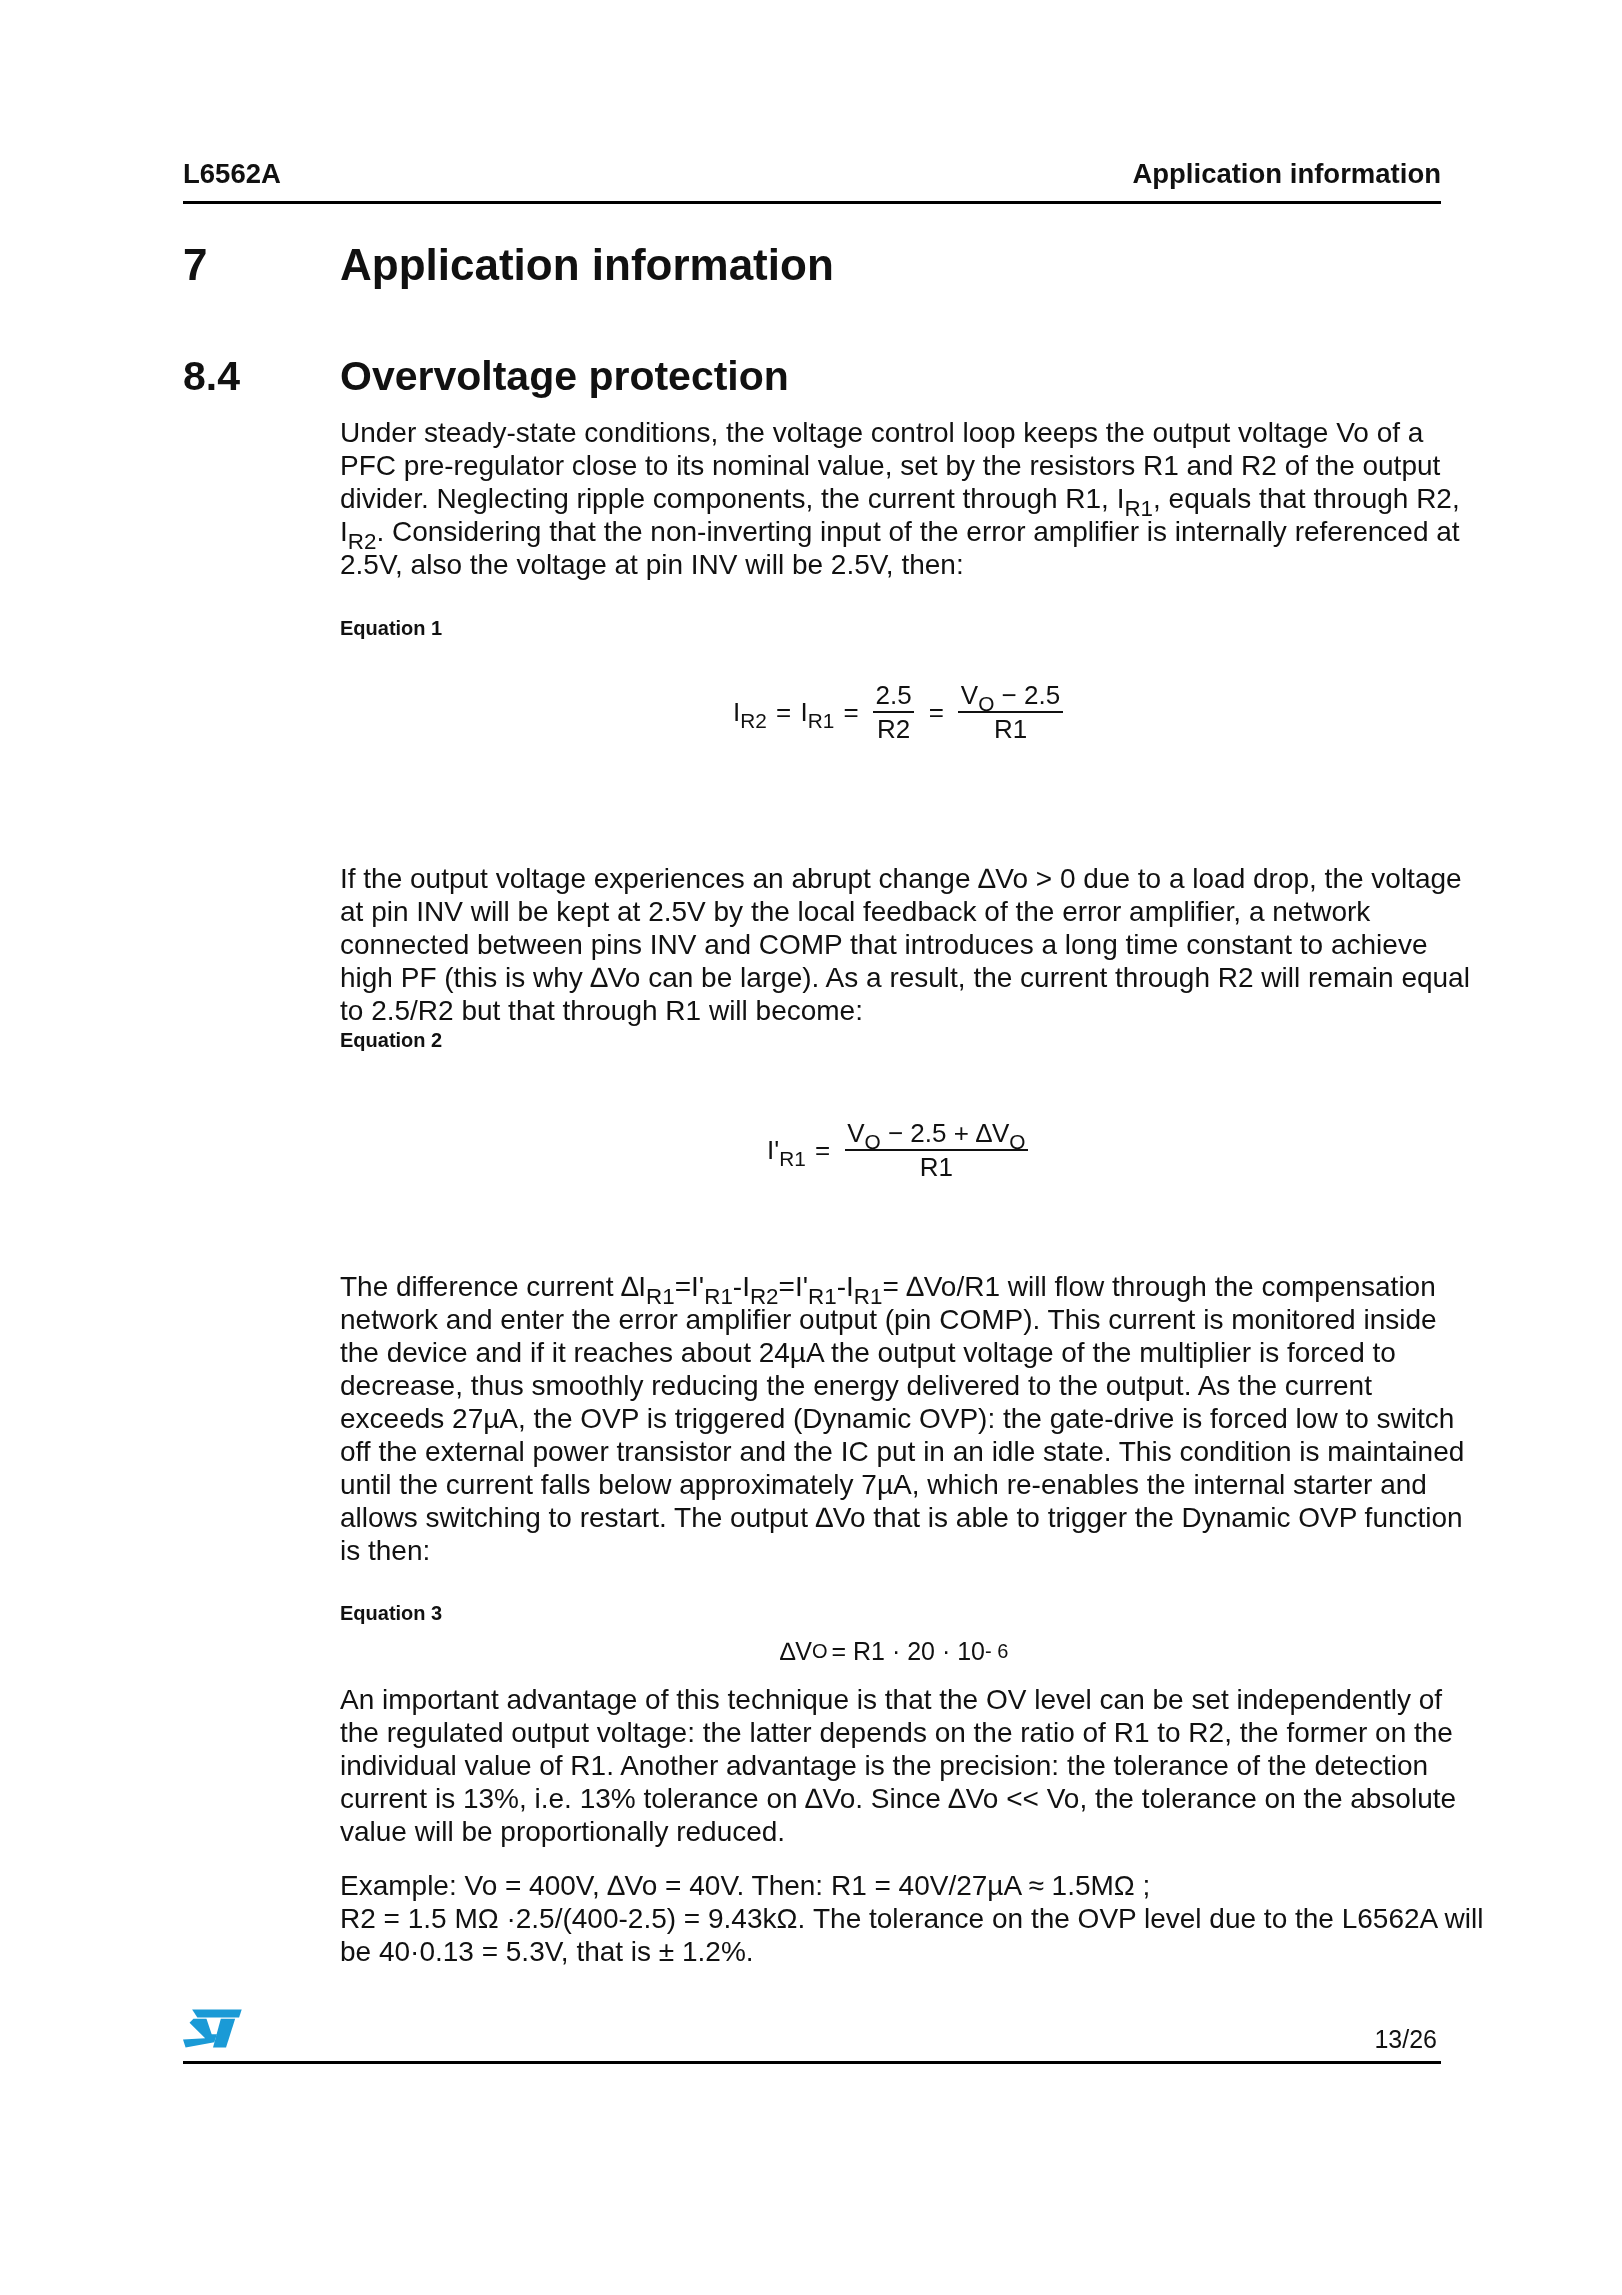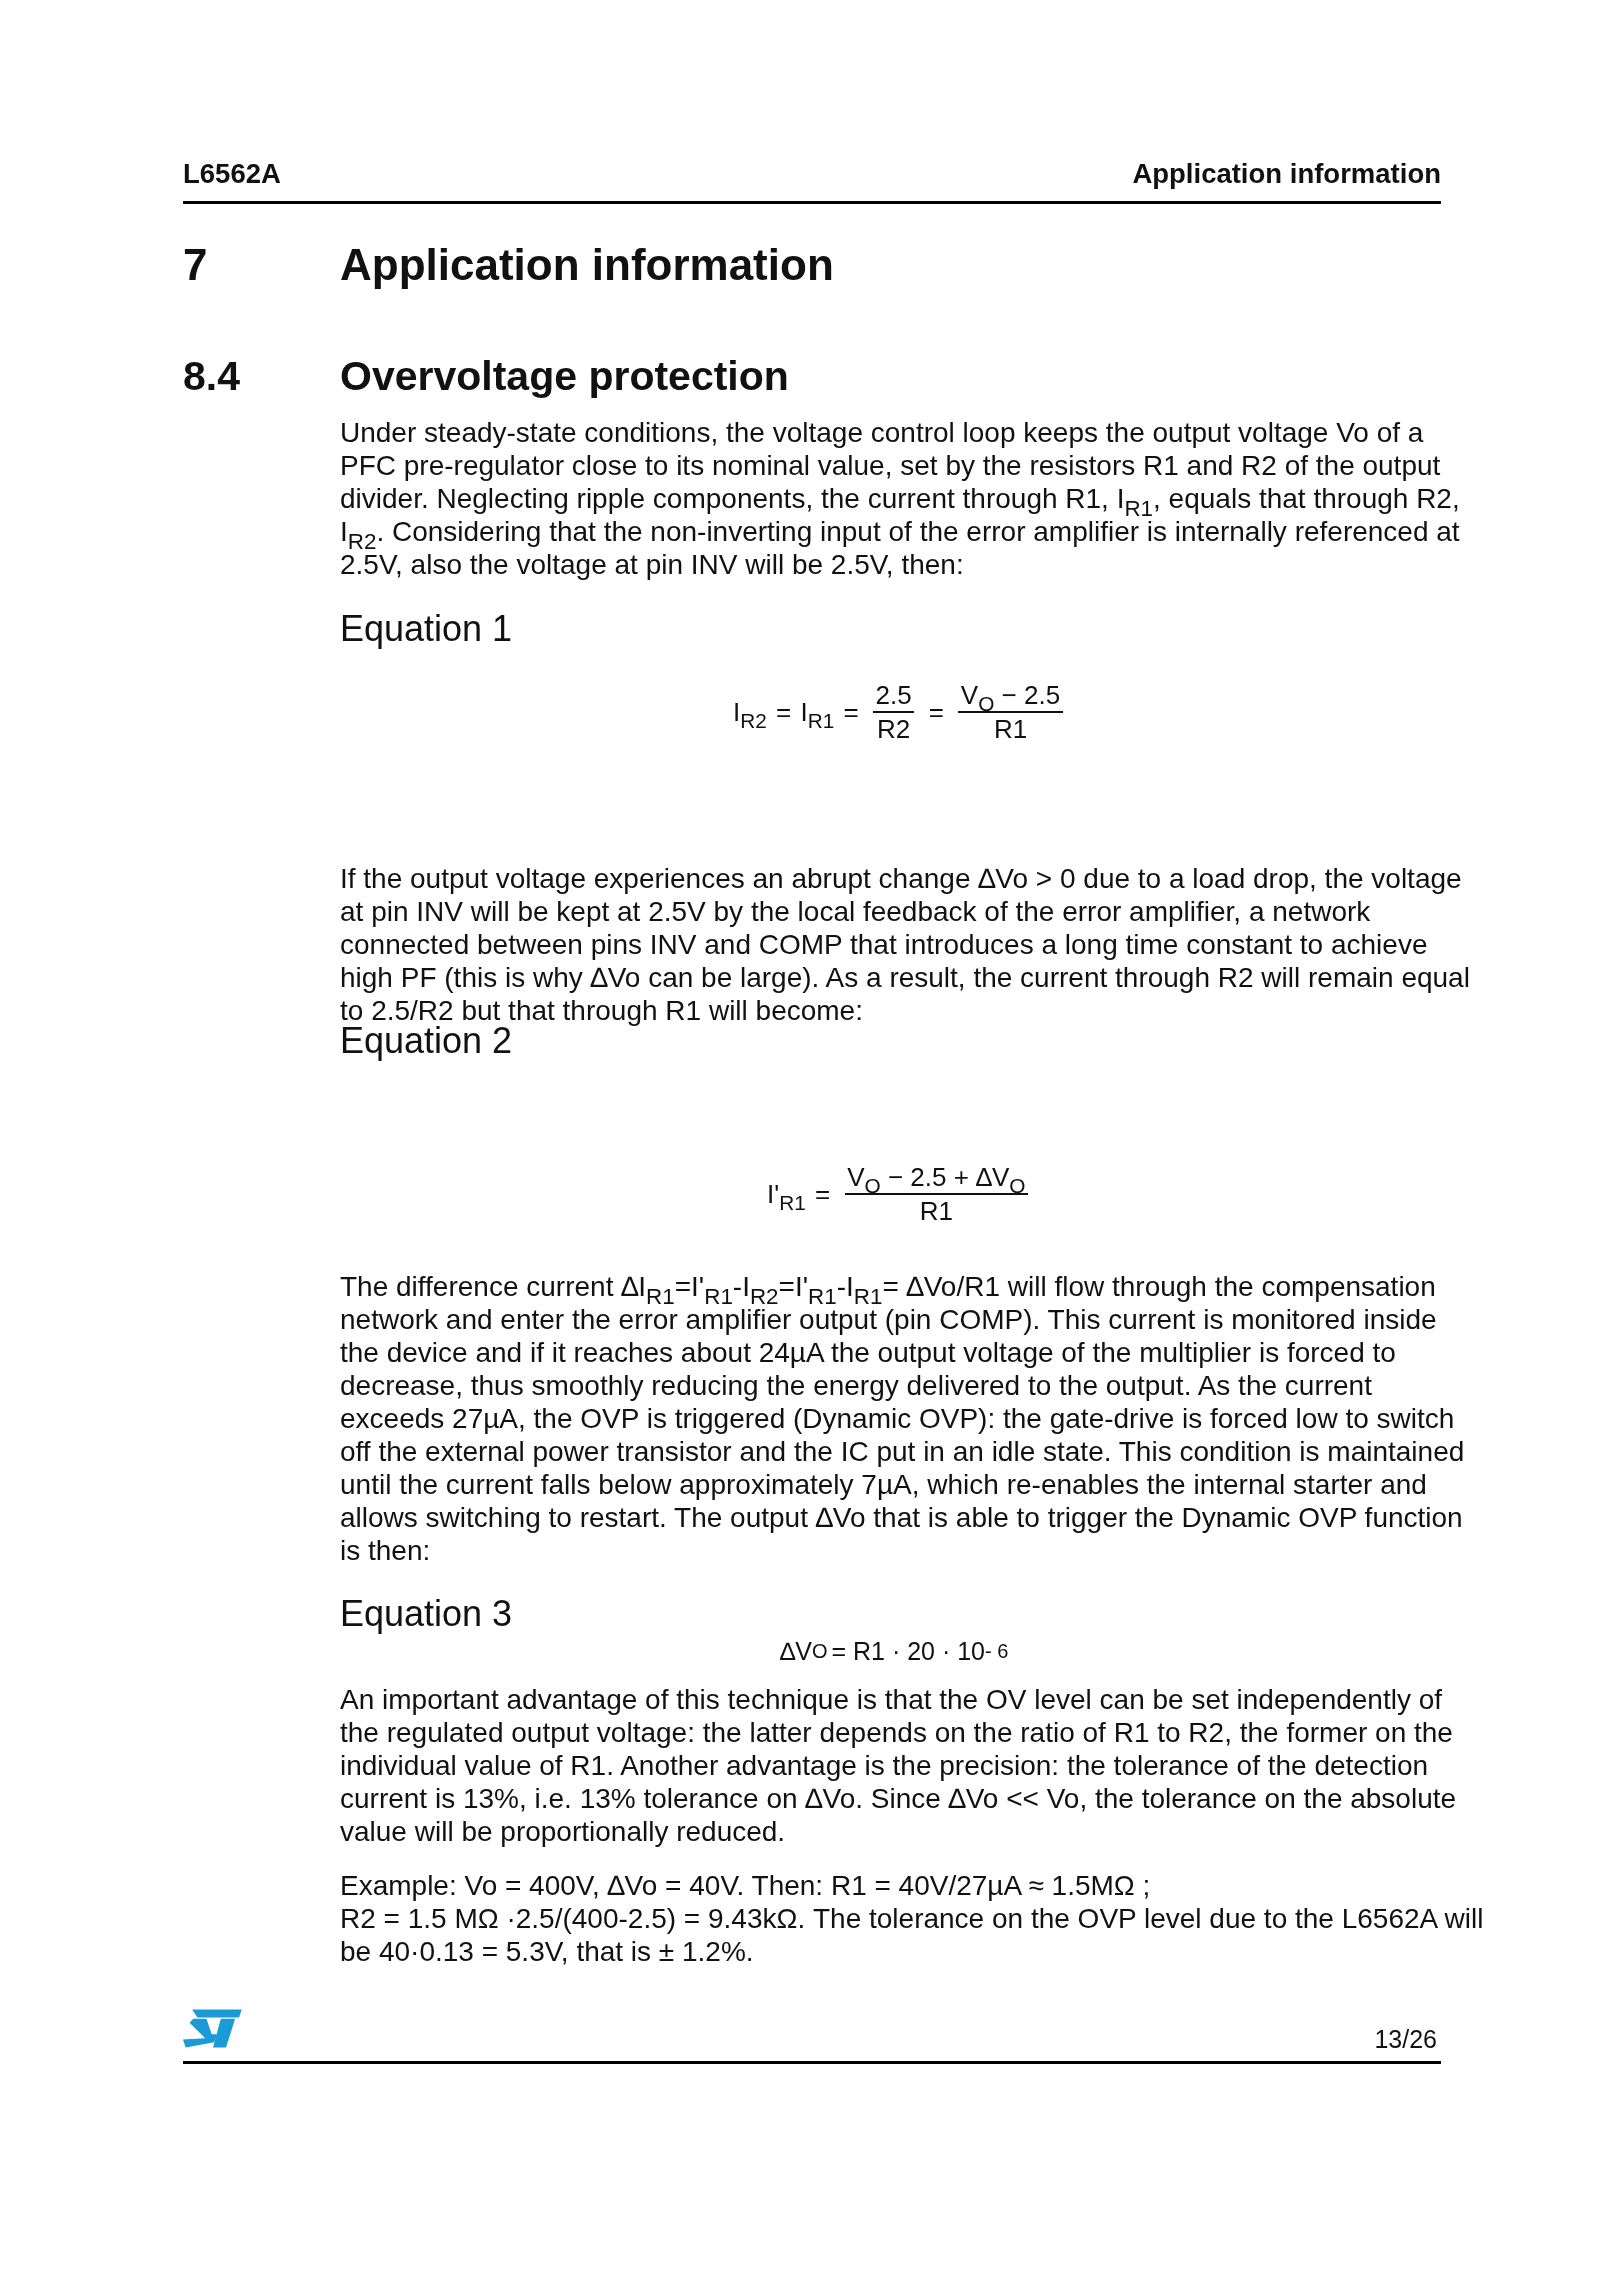--- a/index.html
+++ b/index.html
@@ -5,21 +5,21 @@
   html, body { margin: 0; padding: 0; background: #ffffff; }
   body { width: 1622px; height: 2295px; position: relative; overflow: hidden;
          font-family: "Liberation Sans", sans-serif; color: #111111; }
   .abs { position: absolute; }
   .hdr { font-weight: bold; font-size: 27.5px; line-height: 31px; top: 158px; white-space: nowrap; }
   .rule { position: absolute; left: 183px; width: 1258px; height: 2.6px; background: #000; }
   .h1 { font-weight: bold; font-size: 44px; line-height: 52px; white-space: nowrap; }
   .h2 { font-weight: bold; font-size: 41px; line-height: 47px; white-space: nowrap; }
   .para { left: 340px; width: 1126px; font-size: 28px; line-height: 33px; }
   .para .ln { display: block; white-space: nowrap; }
-  .eqlabel { left: 340px; font-weight: normal; font-size: 36px; line-height: 33px; white-space: nowrap; }
+  .eqlabel { left: 340px; font-weight: bold; font-size: 20px; line-height: 33px; white-space: nowrap; }
   sub { font-size: 0.8em; vertical-align: -0.35em; line-height: 0; }
   sup { font-size: 0.8em; vertical-align: 0.6em; line-height: 0; }
   .eq { font-size: 26px; line-height: 30px; white-space: nowrap; display: flex; align-items: center; }
   .frac { display: inline-flex; flex-direction: column; align-items: center; margin: 0 5.2px; }
   .frac .num { padding: 0 2.6px 1.3px 2.6px; border-bottom: 2.6px solid #111; line-height: 29px; }
   .frac .den { padding-top: 1.3px; line-height: 29px; }
   .op { margin: 0 9.2px; }
   .pagenum { font-size: 25px; line-height: 29px; white-space: nowrap; }
 </style>
 </head>
@@ -62,21 +62,21 @@
 
 <div class="abs para" style="top:826px;margin-top:36px;">
   <span class="ln">If the output voltage experiences an abrupt change ∆Vo &gt; 0 due to a load drop, the voltage</span>
   <span class="ln">at pin INV will be kept at 2.5V by the local feedback of the error amplifier, a network</span>
   <span class="ln">connected between pins INV and COMP that introduces a long time constant to achieve</span>
   <span class="ln">high PF (this is why ∆Vo can be large). As a result, the current through R2 will remain equal</span>
   <span class="ln">to 2.5/R2 but that through R1 will become:</span>
 </div>
 
 <div class="abs eqlabel" style="top:1024px;">Equation 2</div>
-<div class="abs eq" style="left:767px; top:1163px;">
+<div class="abs eq" style="left:767px; top:1119px;">
   <span><span>I'</span><sub>R1</sub></span>
   <span class="op">=</span>
   <span class="frac">
     <span class="num"><span>V</span><sub>O</sub><span> − 2.5 + ∆V</span><sub>O</sub></span>
     <span class="den">R1</span>
   </span>
 </div>
 
 <div class="abs para" style="top:1270px;">
   <span class="ln"><span>The difference current ∆I</span><sub>R1</sub><span>=I'</span><sub>R1</sub><span>-I</span><sub>R2</sub><span>=I'</span><sub>R1</sub><span>-I</span><sub>R1</sub><span>= ∆Vo/R1 will flow through the compensation</span></span>

